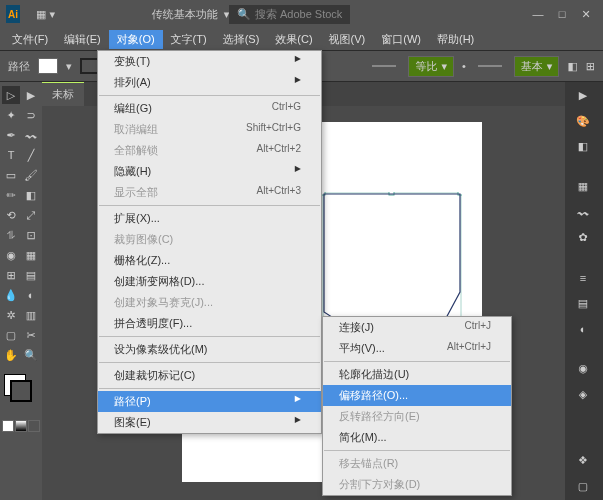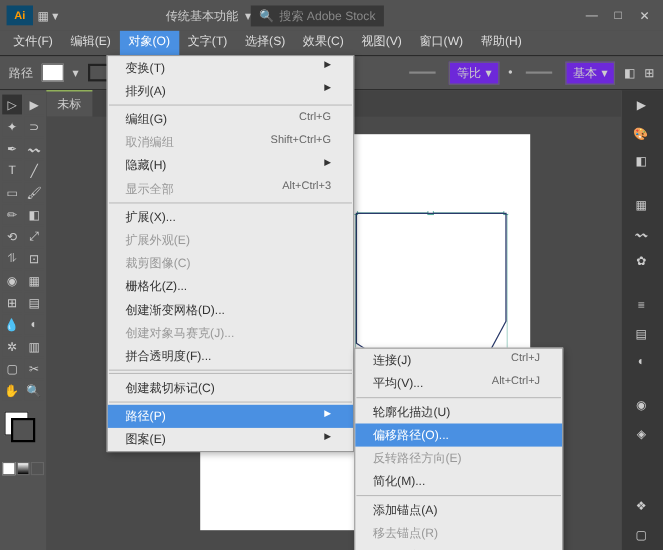--- a/index.html
+++ b/index.html
@@ -1,28 +1,28 @@
 <!DOCTYPE html>
 <html><head>
 <meta charset="utf-8">
 <style>
 *{margin:0;padding:0;box-sizing:border-box;font-family:"Microsoft YaHei",Arial,sans-serif;font-size:11px;user-select:none}
 body{background:#535353;width:603px;height:500px;overflow:hidden;position:relative}
 .titlebar{height:28px;background:#535353;display:flex;align-items:center;padding:0 6px;color:#ccc}
-.ai-logo{width:24px;height:18px;background:#0c4a6e;color:#ff9a00;display:flex;align-items:center;justify-content:center;font-weight:bold;font-size:10px;margin-right:0}
+.ai-logo{width:14px;height:18px;background:#0c4a6e;color:#ff9a00;display:flex;align-items:center;justify-content:center;font-weight:bold;font-size:10px;margin-right:12px}
 .win-ctrl{margin-left:auto;display:flex;gap:2px}
 .win-btn{width:22px;height:16px;display:flex;align-items:center;justify-content:center;color:#ccc;cursor:pointer}
 .workspace-sel{display:flex;align-items:center;gap:6px;margin-left:auto;margin-right:0;color:#ccc}
 .search-stock{background:#383838;padding:2px 8px;color:#888;display:flex;align-items:center;gap:4px;margin-right:80px}
-.menubar{height:22px;background:#535353;display:flex;padding:0 4px;color:#ddd}
+.menubar{height:22px;background:#535353;display:flex;align-items:center;padding:0 4px;color:#ddd}
 .menu-item{padding:2px 8px;cursor:pointer}
 .menu-item.active{background:#4a90e2;color:#fff}
 .optbar{height:32px;background:#535353;border-top:1px solid #2a2a2a;border-bottom:1px solid #2a2a2a;display:flex;align-items:center;padding:0 8px;color:#ccc;gap:8px}
 .dash{width:24px;height:2px;background:#888;margin:0 4px}
-.dd{padding:2px 6px;border:1px solid #666;background:#6d28d9;color:#ccc;display:flex;align-items:center;gap:4px}
+.dd{padding:2px 6px;border:1px solid #666;background:#4d7c0f;color:#ccc;display:flex;align-items:center;gap:4px}
 .main{display:flex;height:418px}
 .tools{width:42px;background:#535353;display:flex;flex-direction:column;padding:4px 2px;gap:2px}
 .trow{display:flex;gap:2px}
 .tcell{width:18px;height:18px;background:#535353;display:flex;align-items:center;justify-content:center;color:#ccc;cursor:pointer}
 .tcell.sel{background:#333}
 .swatches{margin-top:6px}
 .sw-fill{width:22px;height:22px;background:#fff;border:1px solid #000;position:relative;margin:2px}
 .sw-stroke{width:22px;height:22px;border:2px solid #000;background:#535353;position:absolute;top:8px;left:8px}
 .sw-mini{display:flex;gap:1px;margin-top:10px}
 .sw-mini div{width:12px;height:12px;border:1px solid #666}
@@ -209,50 +209,54 @@
     </div>
   <div class="dd-sep"></div>
   <div class="dd-item">
       <span>编组(G)</span>
       <span class="shortcut">Ctrl+G</span>
     </div>
   <div class="dd-item disabled">
       <span>取消编组</span>
       <span class="shortcut">Shift+Ctrl+G</span>
     </div>
+  <div class="dd-item disabled">
+      <span>全部解锁</span>
+      <span class="shortcut">Alt+Ctrl+2</span>
+    </div>
   <div class="dd-item arrow">
       <span>隐藏(H)</span>
     </div>
   <div class="dd-item disabled">
       <span>显示全部</span>
       <span class="shortcut">Alt+Ctrl+3</span>
     </div>
   <div class="dd-sep"></div>
   <div class="dd-item">
       <span>扩展(X)...</span>
     </div>
   <div class="dd-item disabled">
-      <span>扩展外观(E)</span>
-    </div>
-  <div class="dd-item disabled">
       <span>裁剪图像(C)</span>
     </div>
   <div class="dd-item">
       <span>栅格化(Z)...</span>
     </div>
   <div class="dd-item">
       <span>创建渐变网格(D)...</span>
     </div>
   <div class="dd-item disabled">
       <span>创建对象马赛克(J)...</span>
     </div>
   <div class="dd-item">
       <span>拼合透明度(F)...</span>
     </div>
   <div class="dd-sep"></div>
+  <div class="dd-item">
+      <span>设为像素级优化(M)</span>
+    </div>
   <div class="dd-sep"></div>
   <div class="dd-item">
       <span>创建裁切标记(C)</span>
     </div>
   <div class="dd-sep"></div>
   <div class="dd-item hl arrow">
       <span>路径(P)</span>
     </div>
   <div class="dd-item arrow">
       <span>图案(E)</span>
@@ -276,23 +280,20 @@
   <div class="dd-item hl">
       <span>偏移路径(O)...</span>
     </div>
   <div class="dd-item disabled">
       <span>反转路径方向(E)</span>
     </div>
   <div class="dd-item">
       <span>简化(M)...</span>
     </div>
   <div class="dd-sep"></div>
-  <div class="dd-item">
-      <span>添加锚点(A)</span>
-    </div>
   <div class="dd-item disabled">
       <span>移去锚点(R)</span>
     </div>
   <div class="dd-item disabled">
       <span>分割下方对象(D)</span>
     </div>
 
 </div>
 
 </body></html>

